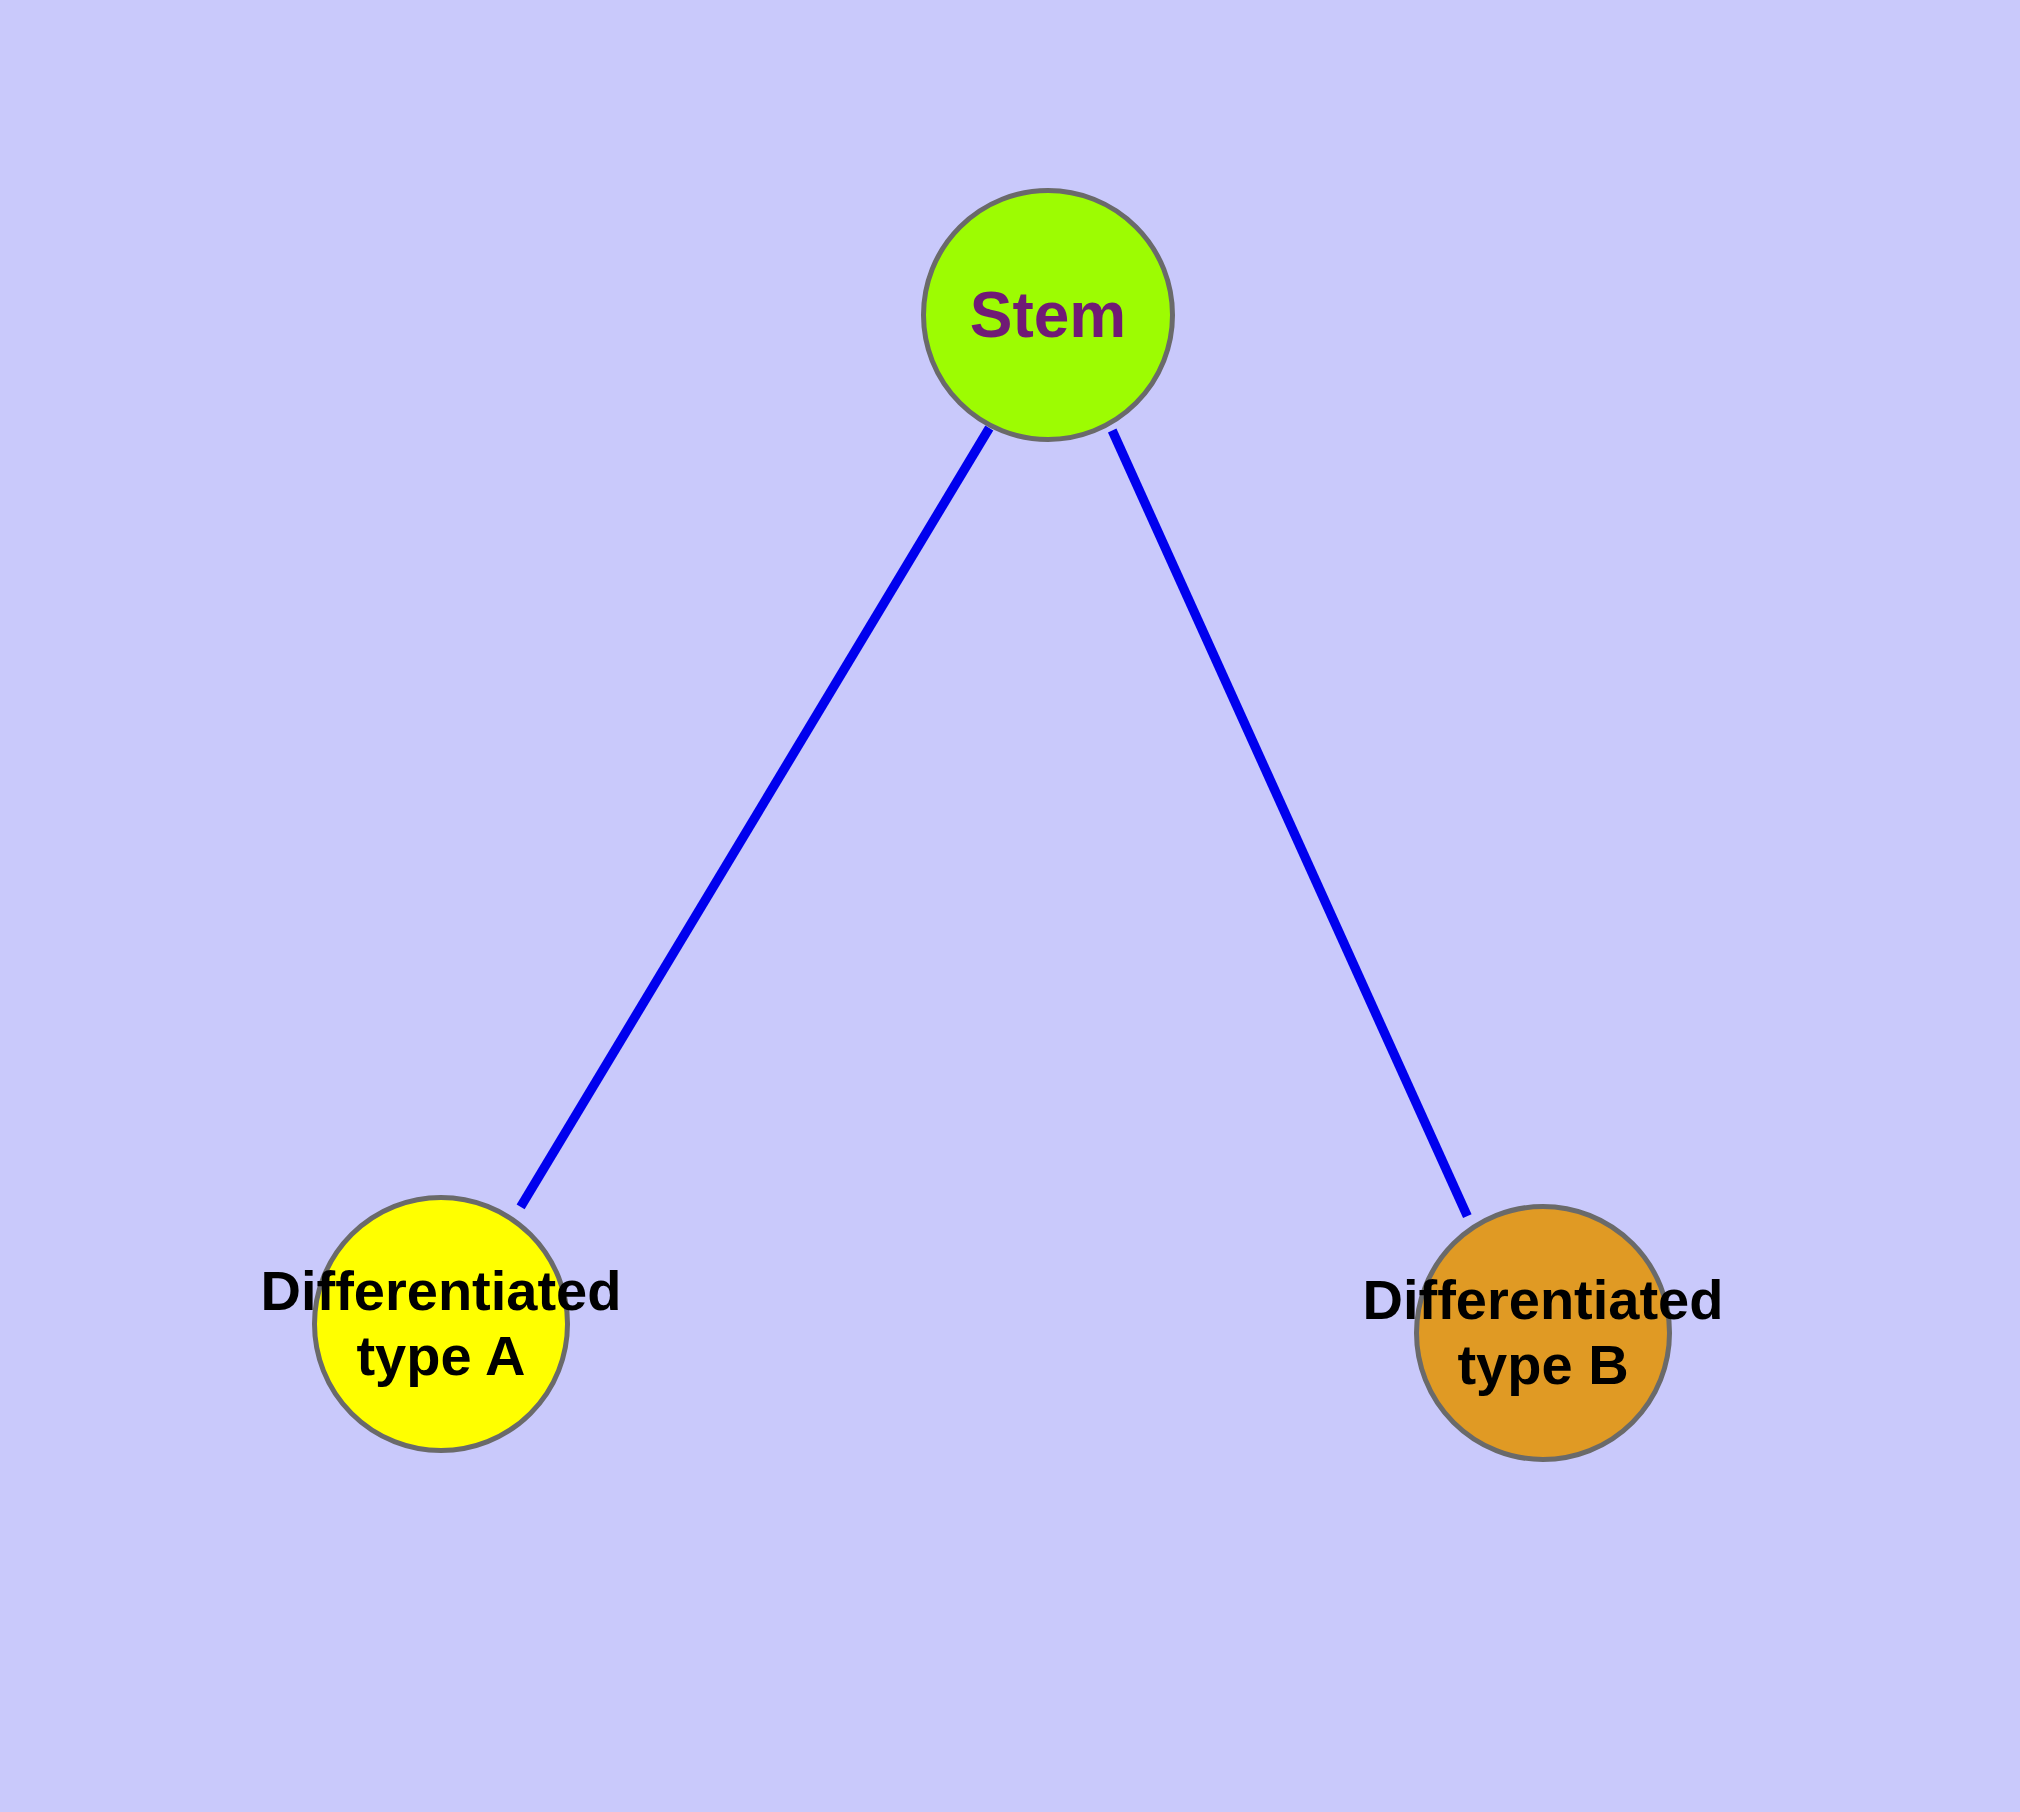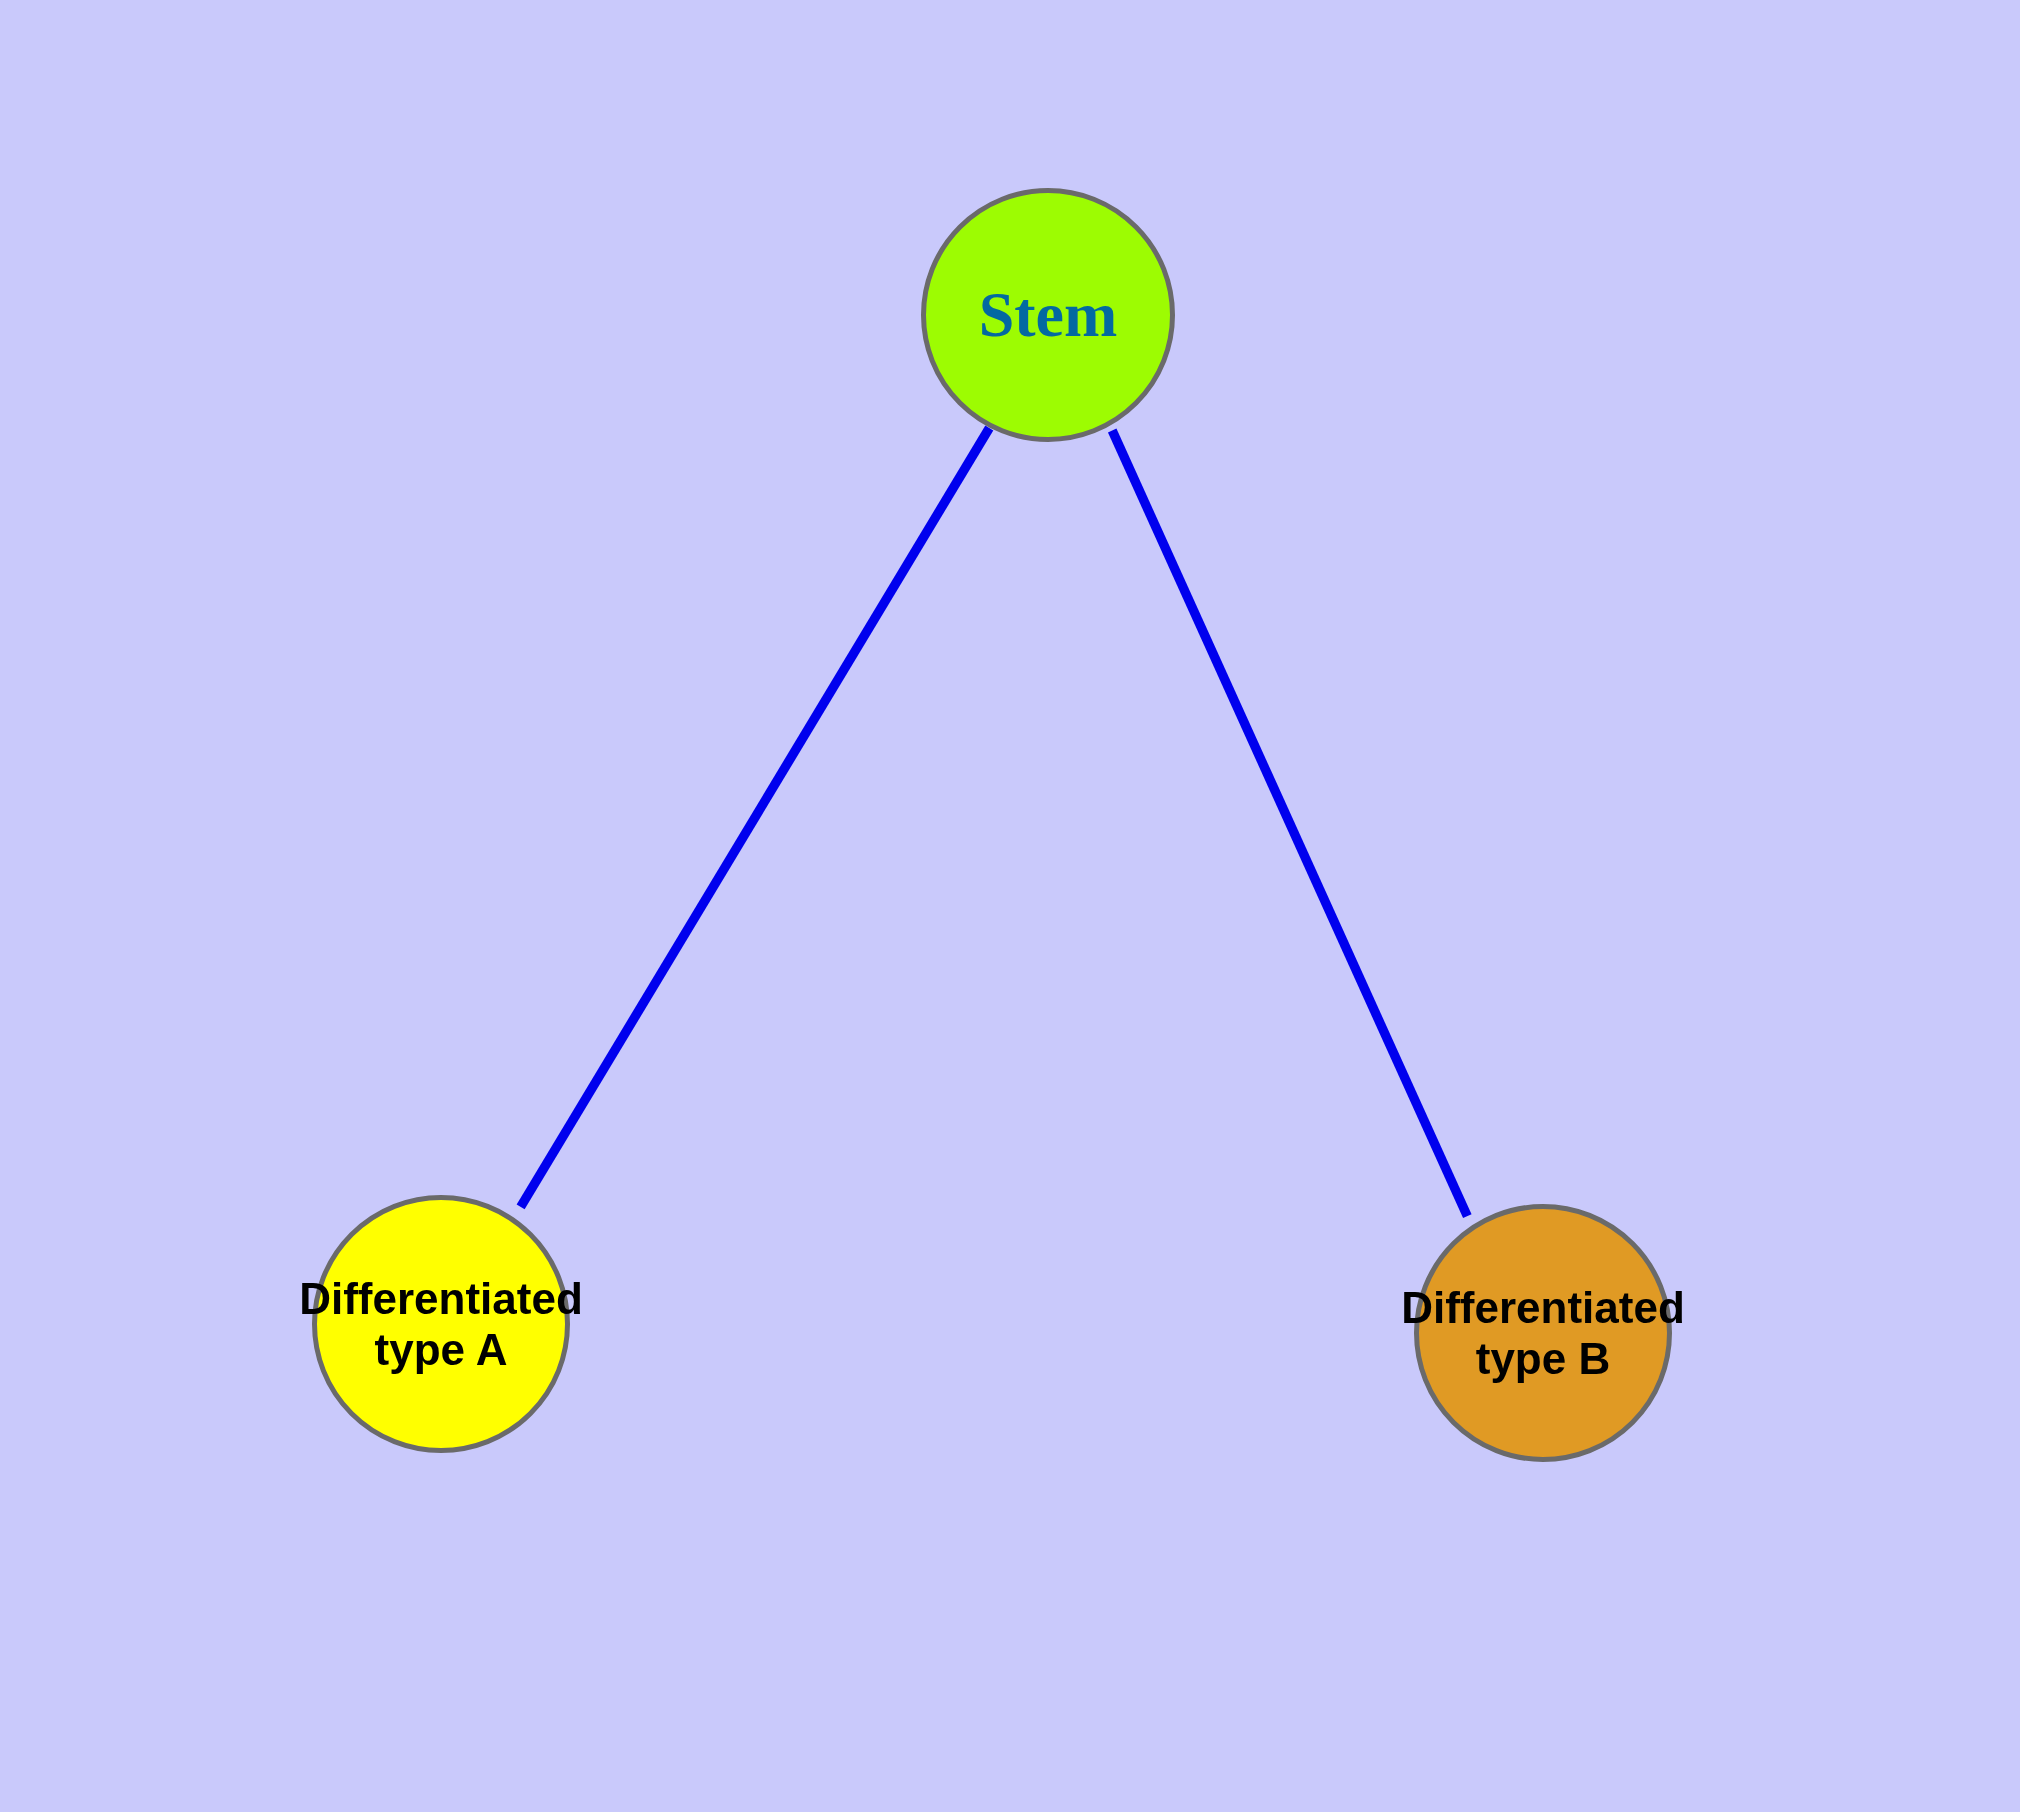--- a/index.html
+++ b/index.html
@@ -64,34 +64,34 @@
     background: #ffff00;
   }
   #node-diff-b {
     left: 1414px;
     top: 1204px;
     width: 259px;
     height: 259px;
     background: #e09a24;
   }
   #node-diff-a .node-label,
-  #node-diff-b .node-label { font-size: 44px; }
+  #node-diff-b .node-label { font-size: 56px; }
 </style>
 </head>
 <body style="background: rgb(201, 201, 251);">
 
 <div id="graph-canvas" style="background: rgb(201, 201, 251);">
 
   <svg id="edge-layer" viewBox="0 0 2384 2138">
     <line x1="1167" y1="505" x2="614" y2="1424" stroke="#0000ee" stroke-width="11" stroke-linecap="butt"></line>
     <line x1="1312" y1="508" x2="1731" y2="1435" stroke="#0000ee" stroke-width="11" stroke-linecap="butt"></line>
   </svg>
 
   <div class="graph-node" id="node-stem" style="left: 921px; top: 188px; width: 254px; height: 254px; background: rgb(157, 252, 2); border-color: rgb(106, 106, 106);">
-    <span class="node-label" style="color: #0369a1; font-family: Liberation Serif, serif;">Stem</span>
+    <span class="node-label" style="color: #701a75;">Stem</span>
   </div>
 
   <div class="graph-node" id="node-diff-a" style="left: 312px; top: 1195px; width: 258px; height: 258px; background: rgb(255, 255, 0); border-color: rgb(106, 106, 106);">
     <span class="node-label" style="color: rgb(0, 0, 0);">Differentiated
 type A</span>
   </div>
 
   <div class="graph-node" id="node-diff-b" style="left: 1414px; top: 1204px; width: 258px; height: 258px; background: rgb(224, 154, 36); border-color: rgb(106, 106, 106);">
     <span class="node-label" style="color: rgb(0, 0, 0);">Differentiated
 type B</span>

